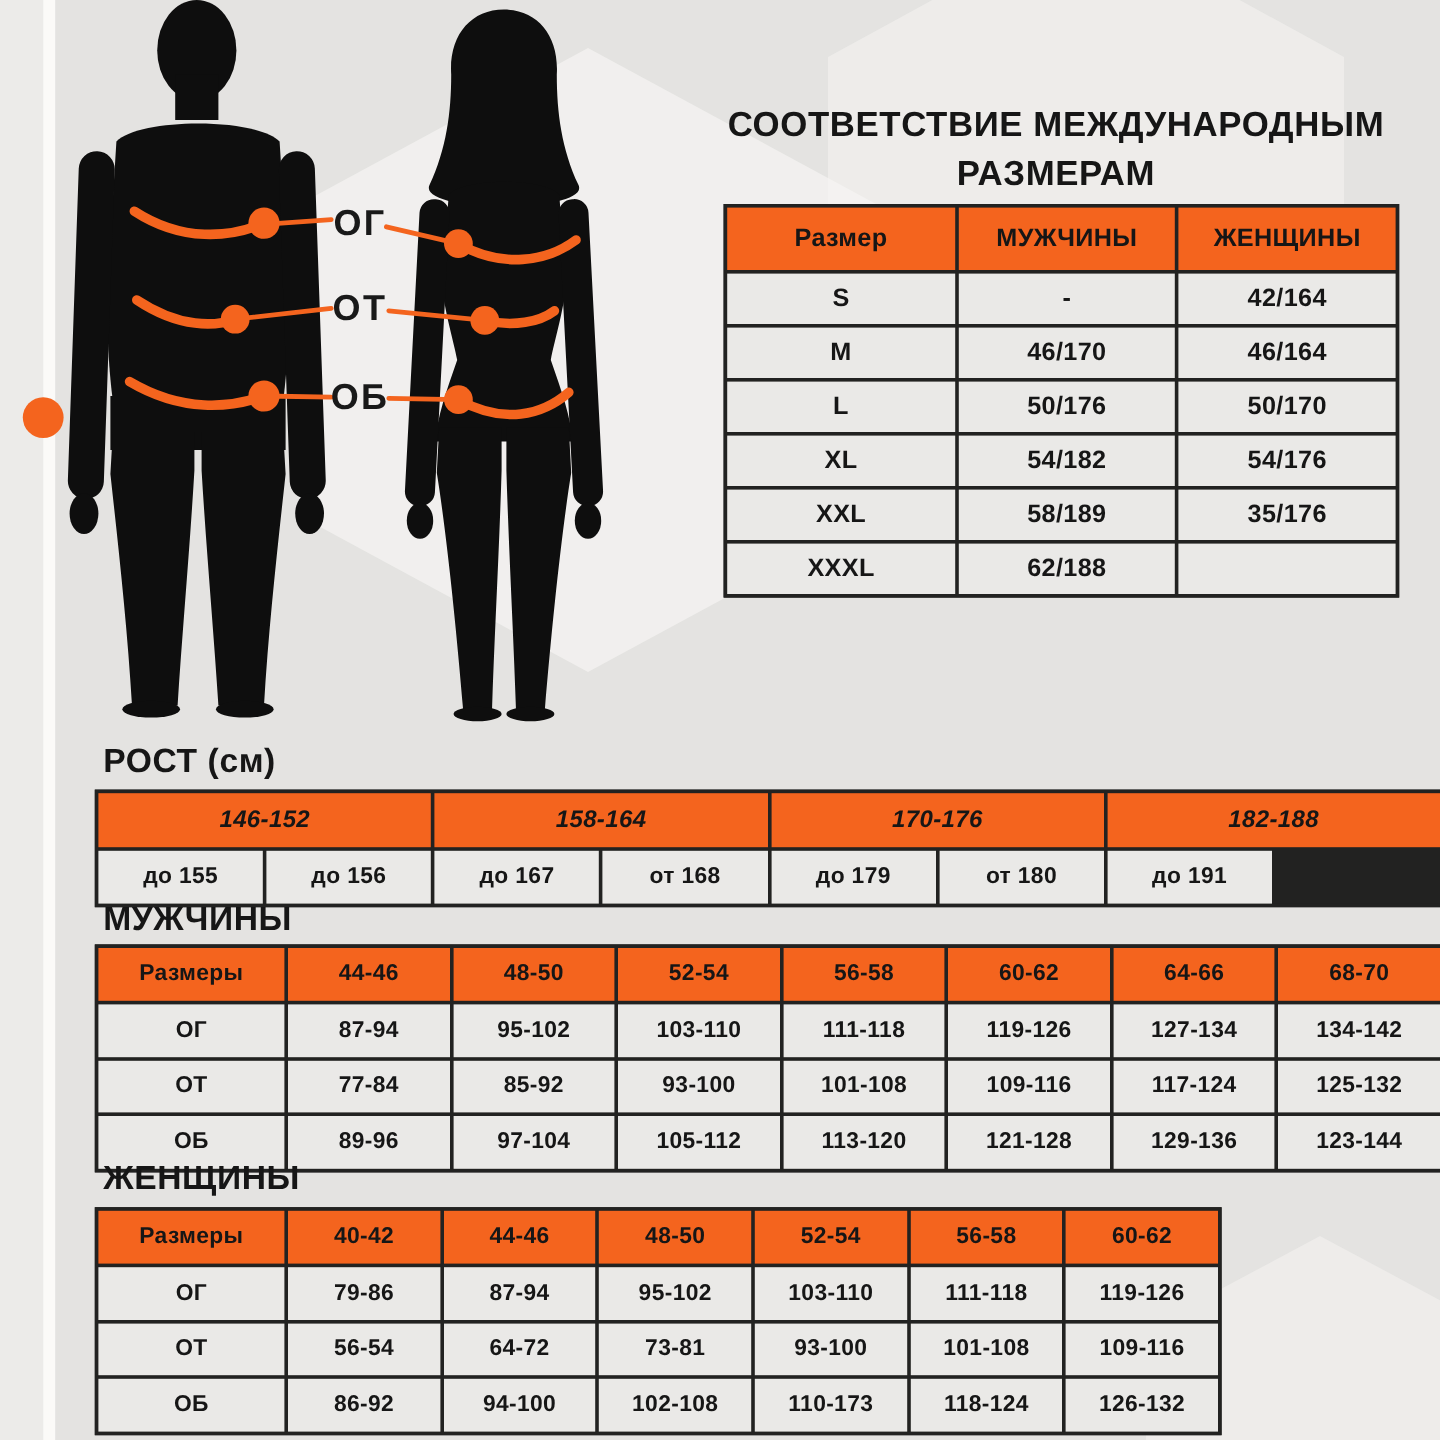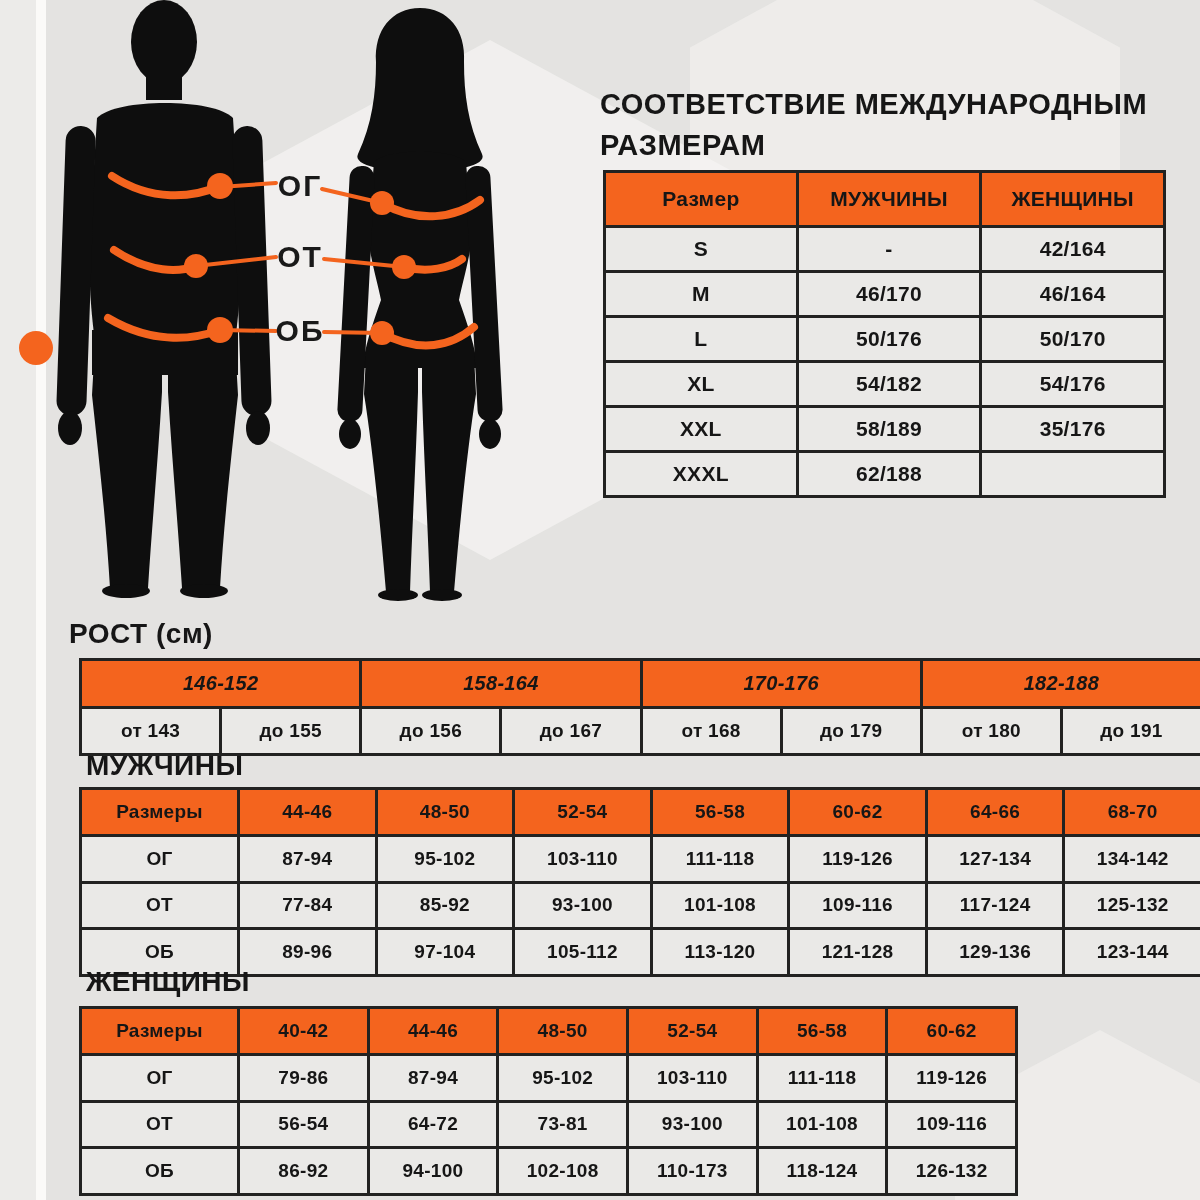--- a/index.html
+++ b/index.html
@@ -11,24 +11,24 @@
   .strip-a{position:absolute; left:0; top:0; width:36px; height:1200px; background:#ecebe9;}
   .strip-b{position:absolute; left:36px; top:0; width:10px; height:1200px; background:#fbfaf8;}
   .hex{position:absolute; background:#f7f6f4;
        clip-path:polygon(50% 0,100% 25%,100% 75%,50% 100%,0 75%,0 25%);}
   .hexA{left:250px; top:40px; width:480px; height:520px; opacity:.65;}
   .hexB{left:690px; top:-70px; width:430px; height:470px; opacity:.5;}
   .hexC{left:955px; top:1030px; width:290px; height:310px; opacity:.5;}
 
   .main-title{
     position:absolute; left:600px; top:84px; width:560px;
-    text-align:left; font-size:29px; line-height:41px; letter-spacing:.5px;
+    text-align:center; font-size:29px; line-height:41px; letter-spacing:.5px;
   }
   .sec-title{position:absolute; font-size:28px; letter-spacing:.5px;}
-  #rost-title{left:69px; top:618px;}
+  #rost-title{left:86px; top:618px;}
   #men-title{left:86px; top:750px;}
   #women-title{left:86px; top:966px;}
 
   .tbl{position:absolute; display:grid; gap:3px; background:#222221; border:3px solid #222221;}
   .tbl .cell{
     background:#eae9e7; display:flex; align-items:center; justify-content:center;
     font-size:19px; letter-spacing:.3px; white-space:nowrap;
   }
   .tbl .cell.hd{background:#f4641e;}
   #intl{left:603px; top:170px; width:557px; height:322px;
@@ -139,21 +139,20 @@
     <div class="cell">62/188</div>
     <div class="cell"></div>
   </div>
 
   <div class="sec-title" id="rost-title">РОСТ (см)</div>
   <div class="tbl" id="rost">
     <div class="cell hd">146-152</div>
     <div class="cell hd">158-164</div>
     <div class="cell hd">170-176</div>
     <div class="cell hd">182-188</div>
-    <div class="cell">от 143</div>
     <div class="cell">до 155</div>
     <div class="cell">до 156</div>
     <div class="cell">до 167</div>
     <div class="cell">от 168</div>
     <div class="cell">до 179</div>
     <div class="cell">от 180</div>
     <div class="cell">до 191</div>
   </div>
 
   <div class="sec-title" id="men-title">МУЖЧИНЫ</div>

